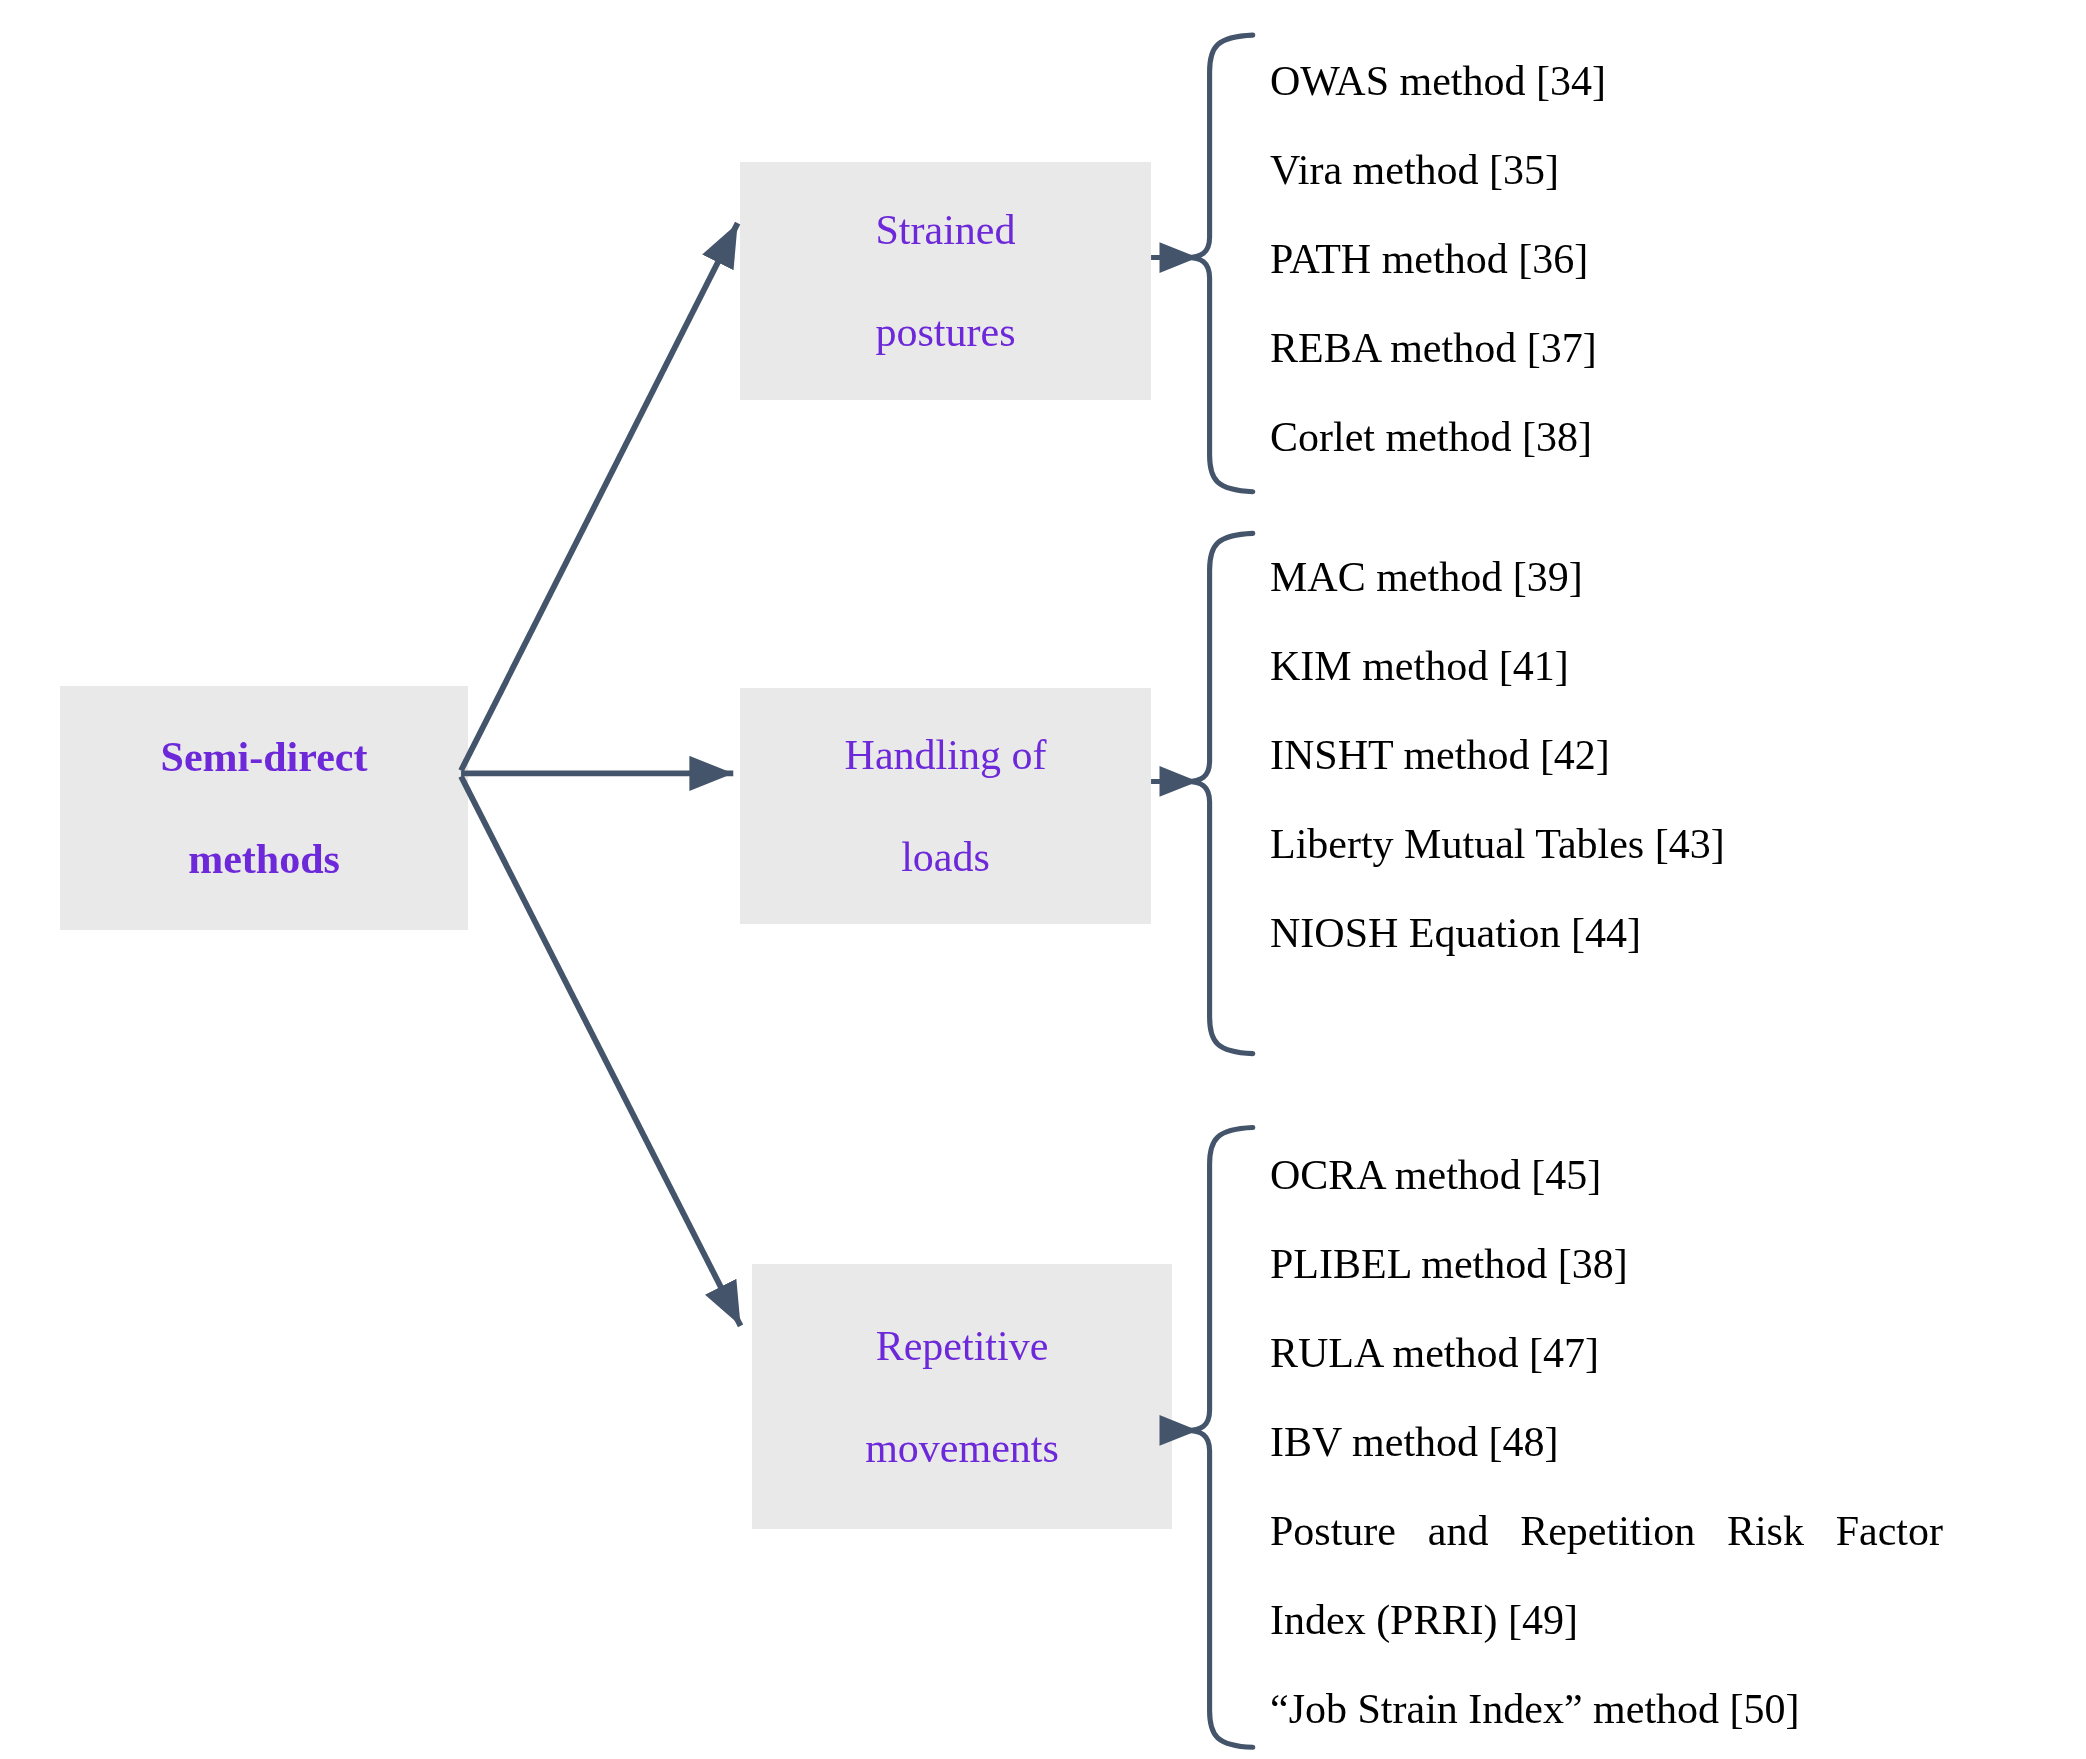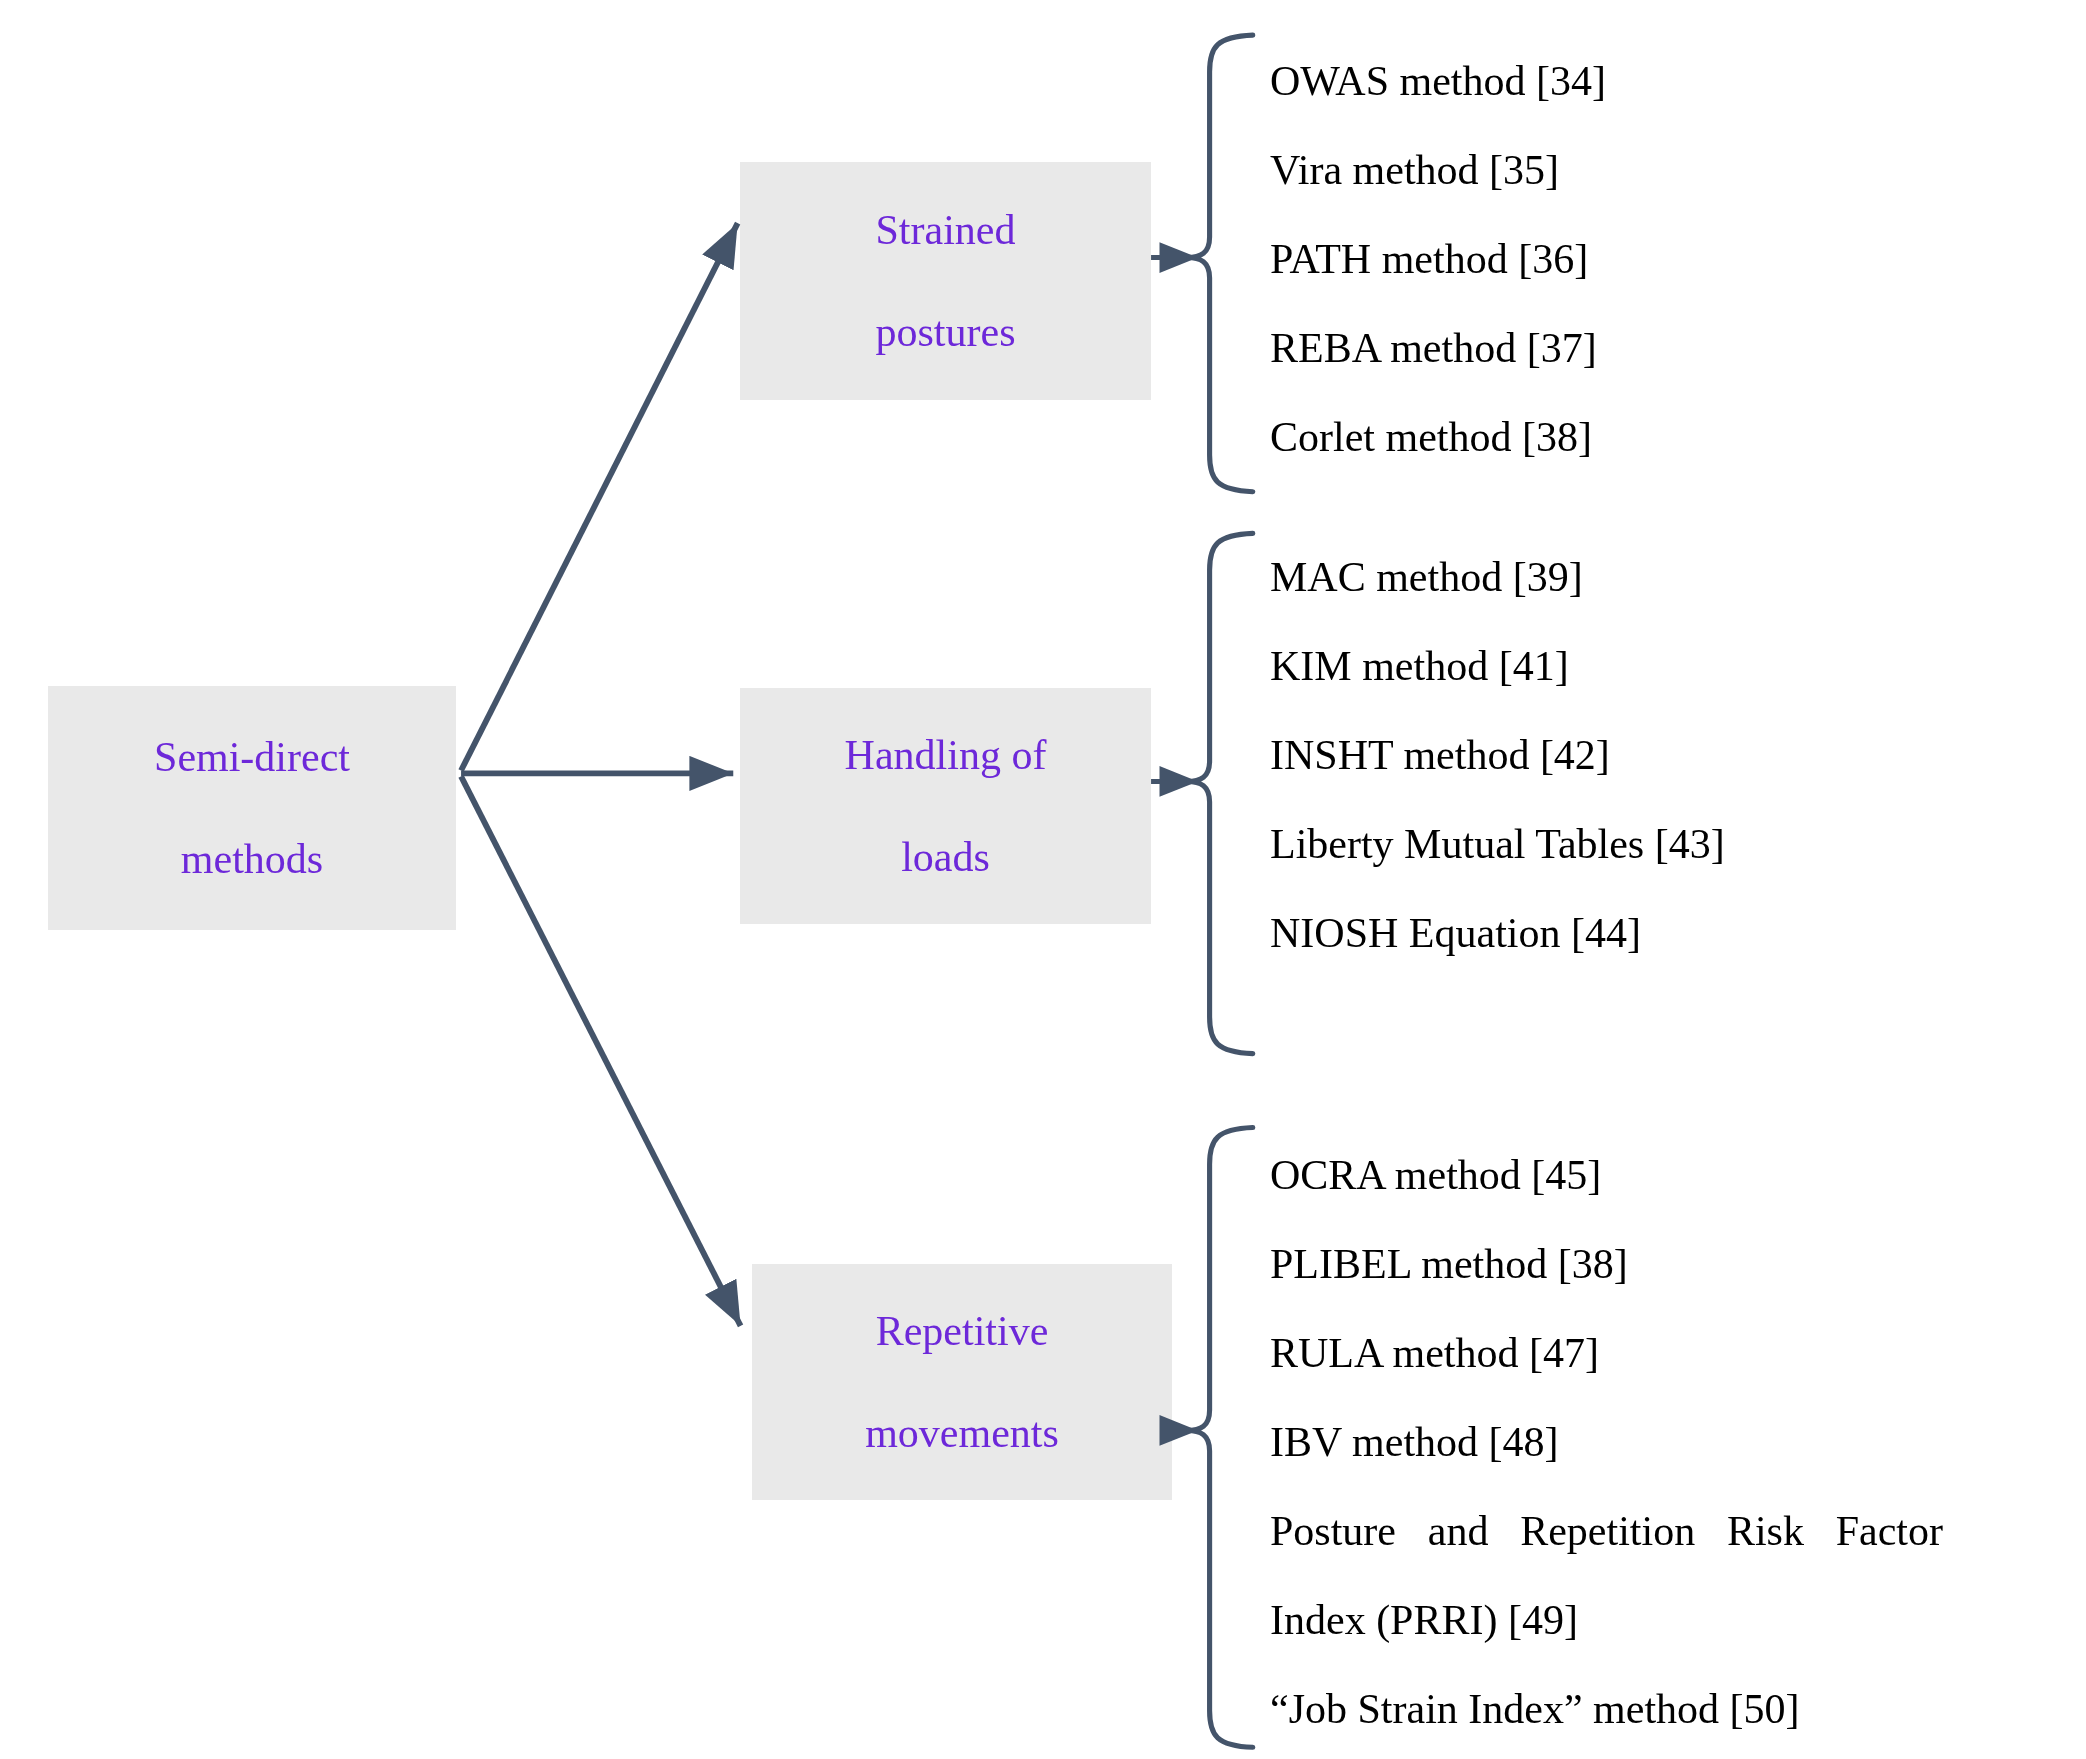--- a/index.html
+++ b/index.html
@@ -17,25 +17,25 @@
     background: #e9e9e9;
     display: flex;
     align-items: center;
     justify-content: center;
     text-align: center;
     font-size: 42px;
     line-height: 102px;
     color: #6d28d9;
   }
   .node-box .lbl { width: 271px; }
-  .root-box { font-weight: normal; }
+  .root-box { font-weight: bold; margin-left: 12px; }
   .box-root        { left: 48px;   top: 686px;  width: 408px; height: 244px; }
   .box-strained    { left: 740px; top: 162px;  width: 411px; height: 238px; }
   .box-handling    { left: 740px; top: 688px;  width: 411px; height: 236px; }
-  .box-repetitive  { left: 752px; top: 1264px; width: 420px; height: 236px; }
+  .box-repetitive  { left: 752px; top: 1264px; width: 420px; height: 265px; }
 
   .method-list {
     position: absolute;
     left: 1270px;
     width: 812px;
   }
   .list-strained   { top: 37px; }
   .list-handling   { top: 533px; }
   .list-repetitive { top: 1131px; }
   .method-item {

